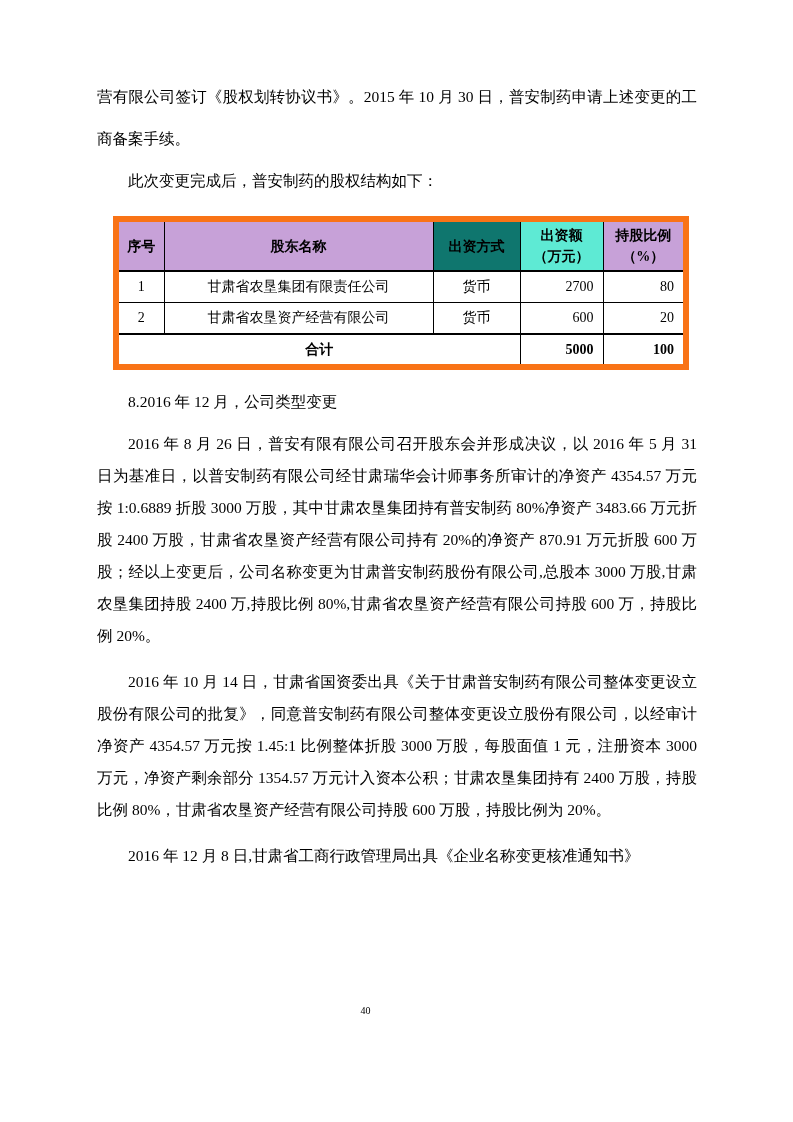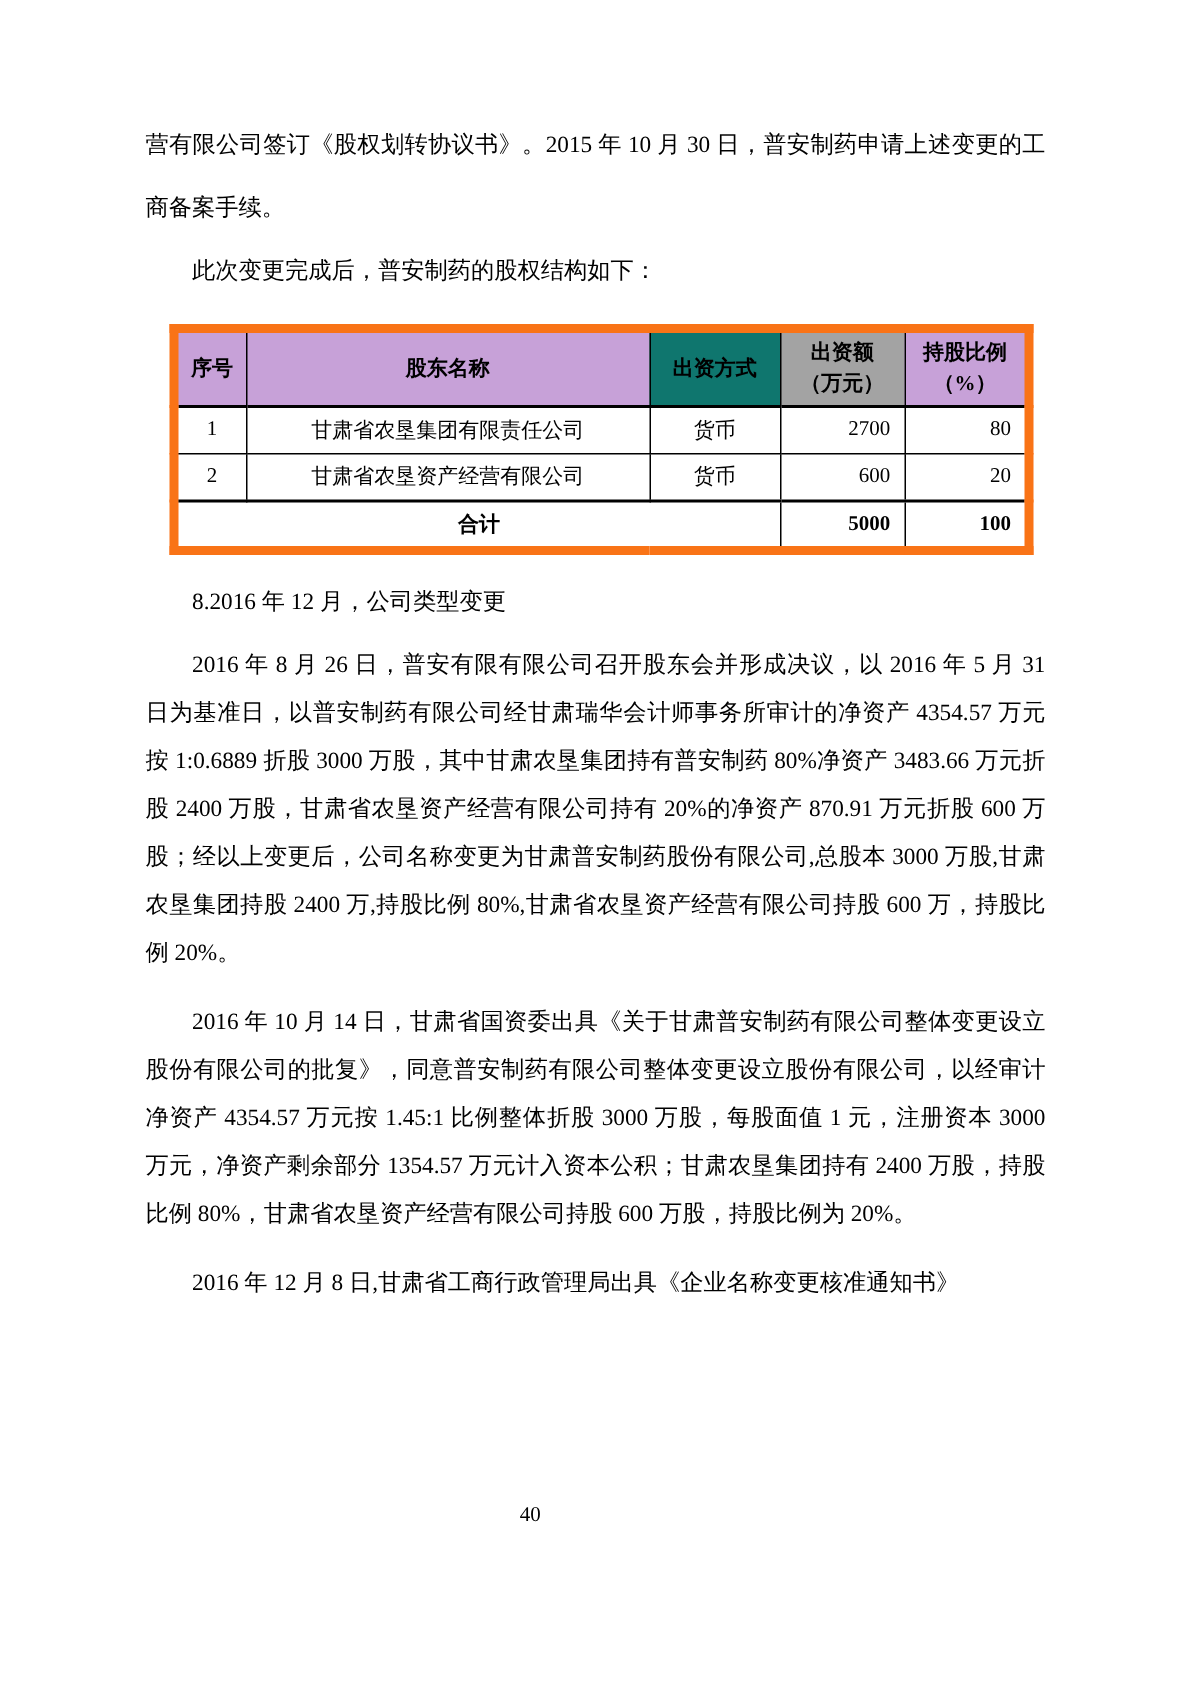--- a/index.html
+++ b/index.html
@@ -4,20 +4,21 @@
 <style>
   html, body { margin: 0; padding: 0; background: #ffffff; }
   .page {
     position: relative;
     width: 707px;
     height: 1122px;
     background: #ffffff;
     color: #000000;
     font-family: "Liberation Serif", "DejaVu Serif", serif;
     overflow: hidden;
+    padding-left: 24px;
   }
   .content {
     position: absolute;
     left: 97px;
     top: 76px;
     width: 600px;
   }
   .para {
     margin: 0;
     font-size: 15.5px;
@@ -65,21 +66,21 @@
     font-weight: bold;
     height: 29px;
     margin-left: 44px;
   }
   .page-number {
     position: absolute;
     top: 1001px;
     left: 0;
     width: 100%;
     text-align: center;
-    font-size: 14px;
+    font-size: 10px;
     line-height: 20px;
   }
 </style>
 </head>
 <body>
 
 <div class="page">
   <div class="content">
 
     <p class="para lh-wide">营有限公司签订《股权划转协议书》。2015 年 10 月 30 日，普安制药申请上述变更的工商备案手续。</p>
@@ -98,21 +99,21 @@
         <tr>
           <th style="background-color: rgb(199, 161, 216);">
             <div>序号</div>
           </th>
           <th style="background-color: rgb(199, 161, 216);">
             <div>股东名称</div>
           </th>
           <th style="background-color: #0f766e;">
             <div>出资方式</div>
           </th>
-          <th style="background-color: #a3a3a3;">
+          <th style="background-color: #5eead4;">
             <div>出资额</div>
             <div>（万元）</div>
           </th>
           <th style="background-color: rgb(199, 161, 216);">
             <div>持股比例</div>
             <div>（%）</div>
           </th>
         </tr>
       </thead>
       <tbody>

